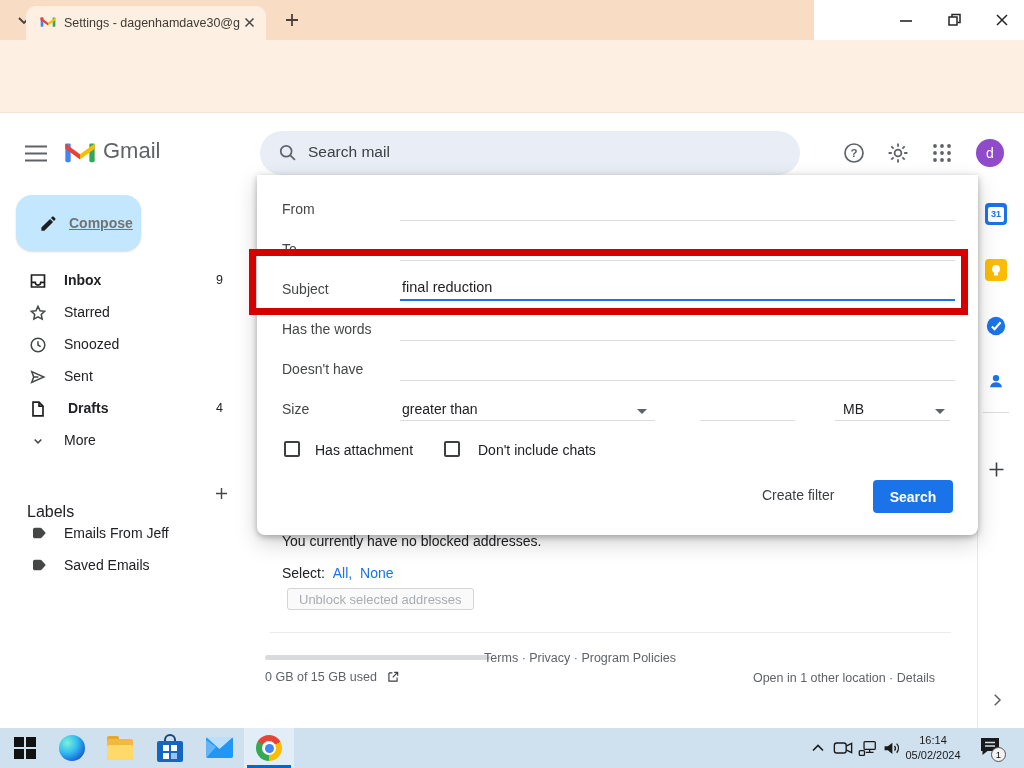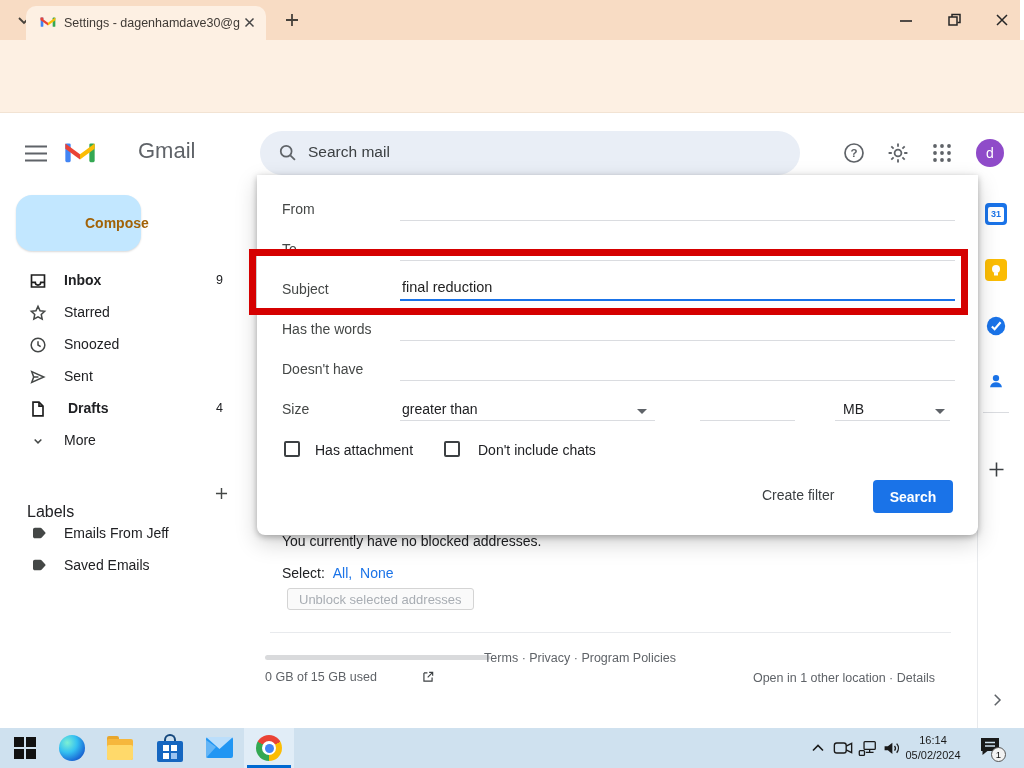--- a/index.html
+++ b/index.html
@@ -1,23 +1,23 @@
 <!DOCTYPE html>
 <html><head>
 <meta charset="utf-8">
 <style>
   html,body{margin:0;padding:0;background:#666;}
   #root{position:relative;width:1024px;height:768px;overflow:hidden;
         font-family:"Liberation Sans",sans-serif;background:#fff;}
   #root *{box-sizing:border-box;}
   .abs{position:absolute;}
-  .flex{display:flex;align-items:center;gap:35px;}
+  .flex{display:flex;align-items:center;}
   svg{display:block;}
   
-  .titlebar{left:0;top:0;width:1020px;height:40px;background:#f8dcc4;}
+  .titlebar{left:0;top:0;width:814px;height:40px;background:#f8dcc4;}
   .tab{left:26px;top:6px;width:240px;height:34px;background:#fdf0e3;border-radius:10px 10px 0 0;}
   .toolbar{left:0;top:40px;width:1024px;height:44px;background:#fdf0e3;}
   .urlpill{left:156px;top:47px;width:688px;height:30px;border-radius:15px;background:#fff8f1;}
   .bookmarksbar{left:0;top:84px;width:1024px;height:29px;background:#fdf0e3;border-bottom:1px solid #f2e3d3;}
   .bmtext{font-size:12px;color:#3a342e;white-space:nowrap;}
   .searchpill{left:260px;top:131px;width:540px;height:44px;border-radius:22px;background:#e9eef6;}
   .avatar{border-radius:50%;background:#8f4bc9;color:#fff;display:flex;align-items:center;justify-content:center;font-size:13px;}
   .compose{left:16px;top:195px;width:125px;height:56px;border-radius:16px;background:#c2e7ff;box-shadow:0 1px 2px rgba(0,0,0,.15);}
   .navrow{left:8px;width:240px;height:32px;}
   .navlabel{font-size:14px;color:#202124;}
@@ -249,21 +249,21 @@
         <circle cx="12" cy="19" r="1.9"></circle>
         <circle cx="19" cy="19" r="1.9"></circle>
     </svg>
   </div>
   <div class="abs avatar" style="left:976px;top:139px;width:28px;height:28px;font-size:14px;">d</div>
 
   <div class="abs compose flex">
     <svg width="19" height="19" viewBox="0 0 24 24" style="margin-left:23px;">
       <path fill="#1f1f1f" d="M3 17.2V21h3.8L17.8 10 14 6.2 3 17.2zM20.7 7.1c.4-.4.4-1 0-1.4l-2.4-2.4c-.4-.4-1-.4-1.4 0l-1.8 1.8 3.8 3.8 1.8-1.8z"></path>
     </svg>
-    <span style="margin-left:11px;font-size:14px;color:#a16207;font-weight:bold;">Compose</span>
+    <span style="margin-left:11px;font-size:14px;color:#737373;font-weight:bold;text-decoration:underline;">Compose</span>
   </div>
 
   <div class="abs navrow" style="top:265px;">
     <svg class="abs" style="left:20px;top:6px;" width="20" height="20" viewBox="0 0 24 24" fill="none" stroke="#1f1f1f" stroke-width="2">
       <path d="M4.2 4.8h15.6v14.4H4.2z"></path>
         <path d="M4.2 13.6h4.5a3.3 3.3 0 006.6 0h4.5"></path>
     </svg>
     <span class="abs navlabel" style="left:56px;top:7px;font-weight:bold;">Inbox</span>
     <span class="abs navcount" style="left:208px;top:8px;">9</span>
   </div>

